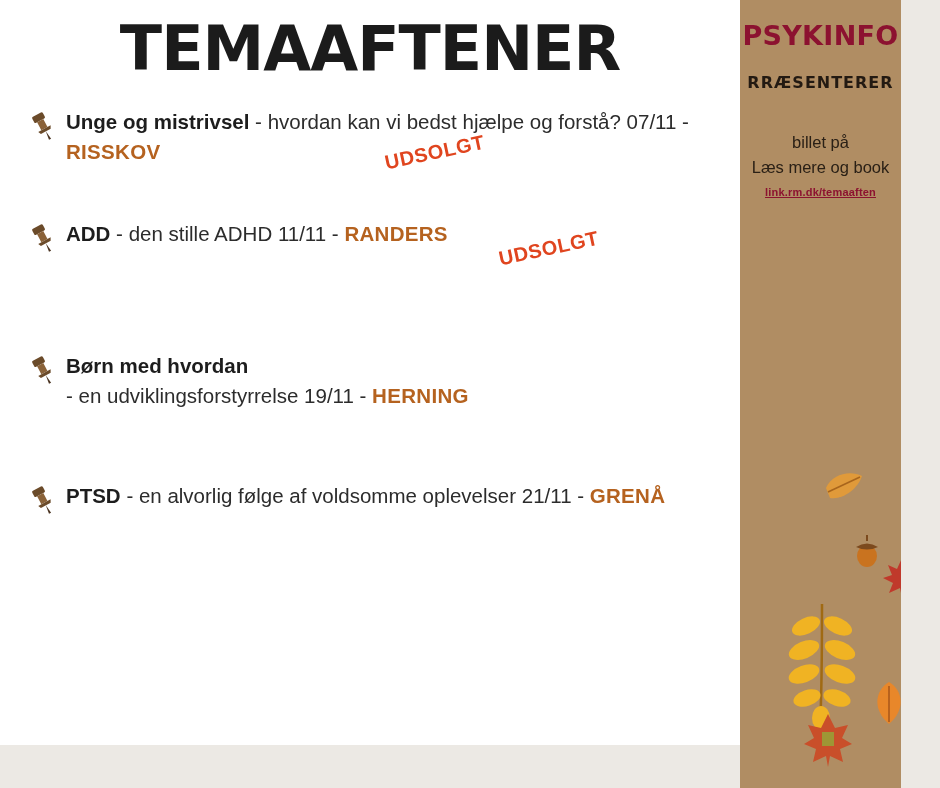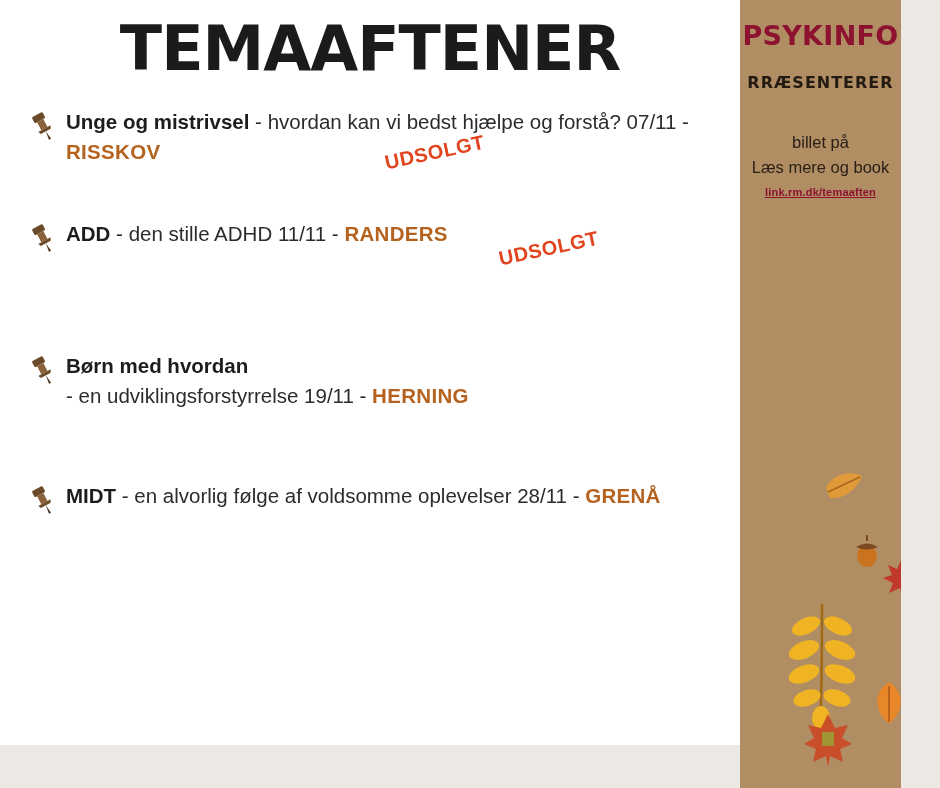--- a/index.html
+++ b/index.html
@@ -209,21 +209,21 @@
           <svg width="34" height="34" viewBox="0 0 34 34">
             <g transform="rotate(-28 17 17)">
               <rect x="11" y="4" width="12" height="7" rx="1.5" fill="#6b4b2a"></rect>
               <rect x="13.5" y="11" width="7" height="9" fill="#8a6239"></rect>
               <path d="M10 20 h14 l-1.5 3 h-11 z" fill="#6b4b2a"></path>
               <path d="M17 23 l1.2 9 l-2.4 0 z" fill="#4a3320"></path>
             </g>
           </svg>
         </div>
         <div class="event-text">
-          <span class="b">MIDT</span><span> - en alvorlig følge af voldsomme oplevelser 28/11 - </span><span class="city">GRENÅ</span>
+          <span class="b">PTSD</span><span> - en alvorlig følge af voldsomme oplevelser 21/11 - </span><span class="city">GRENÅ</span>
         </div>
       </div>
 
 
     </div>
   </div>
 
   <div class="right">
     <div class="brand">
       <div>PSYKINFO</div>

